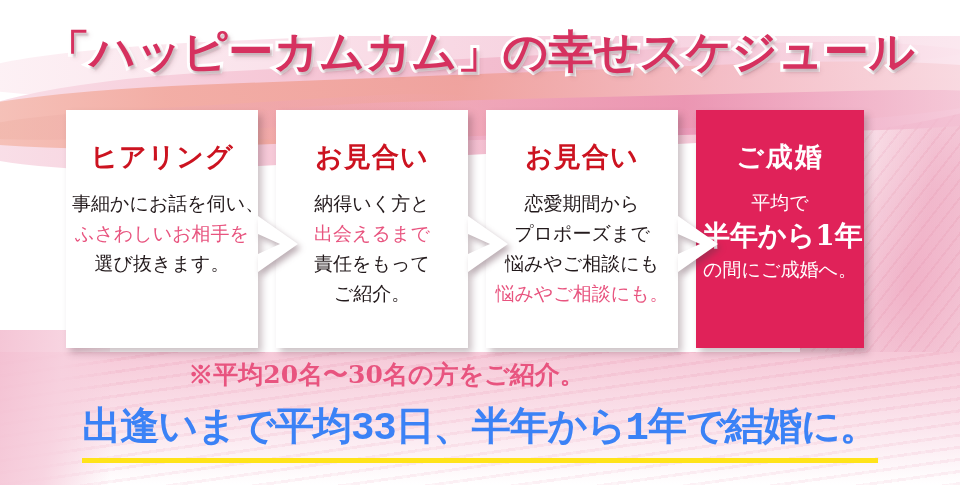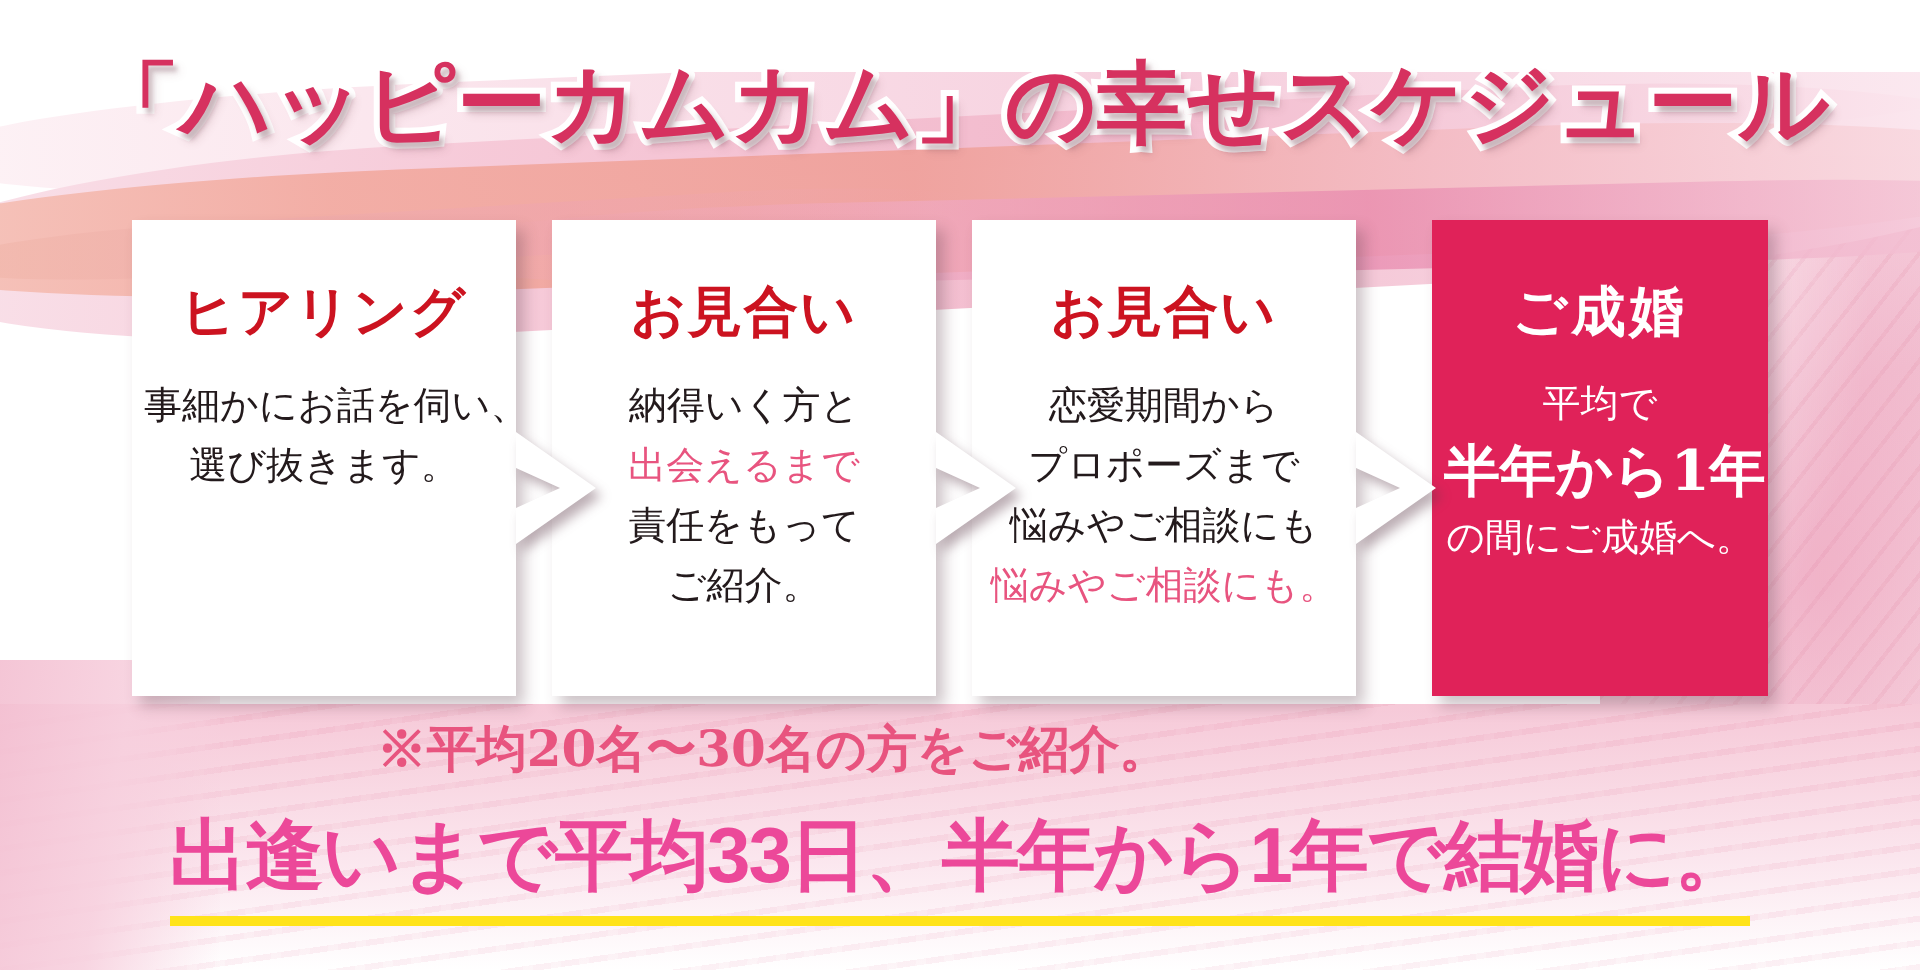--- a/index.html
+++ b/index.html
@@ -106,21 +106,21 @@
   }
   .card{
     position:absolute; top:0; height:238px; width:192px;
     box-shadow:4px 5px 7px rgba(90,55,70,.30);
     padding:16px 6px 0 6px;
     text-align:center;
   }
   .card.c1{ left:0;    background:#ffffff; }
   .card.c2{ left:210px;background:#ffffff; }
   .card.c3{ left:420px;background:#ffffff; }
-  .card.c4{ left:630px;background:#e02259; width:168px;margin-left:20px; }
+  .card.c4{ left:630px;background:#e02259; width:168px; }
 
   .card-title{
     font-family:"DejaVu Serif","Liberation Serif",serif;
     font-weight:bold;
     font-size:27px;
     color:#cc1320;
     line-height:1.25;
     margin-top:14px;
     margin-bottom:14px;
     letter-spacing:1px;
@@ -160,22 +160,22 @@
     font-family:"DejaVu Serif","Liberation Serif",serif;
     font-size:25px; font-weight:bold; color:#e8547f;
     letter-spacing:0px;
   }
   #headline-wrap{
     position:absolute; left:0; top:408px; width:960px;
     text-align:center; z-index:20;
   }
   #headline{
     display:inline-block;
-    font-family:Liberation Sans, sans-serif;
-    font-size:39px; font-weight:bold; color:#ec4899;
+    font-family:Liberation Mono, monospace;
+    font-size:39px; font-weight:bold; color:#3b82f6;
     letter-spacing:-1px; line-height:1.1;
     white-space:nowrap;
     padding-bottom:7px;
     border-bottom:5px solid #ffe31a;
   }
 </style>
 </head>
 <body>
 
 <div id="stage">
@@ -195,20 +195,21 @@
   <div id="title">
     <span class="t">「ハッピーカムカム」の幸せスケジュール</span>
   </div>
 
   <div id="cards">
 
     <div class="card c1">
       <div class="card-title">ヒアリング</div>
       <div class="card-body">
         <span class="ln">事細かにお話を伺い、</span>
+        <span class="ln accent">ふさわしいお相手を</span>
         <span class="ln">選び抜きます。</span>
       </div>
     </div>
 
     <div class="card c2">
       <div class="card-title">お見合い</div>
       <div class="card-body">
         <span class="ln">納得いく方と</span>
         <span class="ln accent">出会えるまで</span>
         <span class="ln">責任をもって</span>

